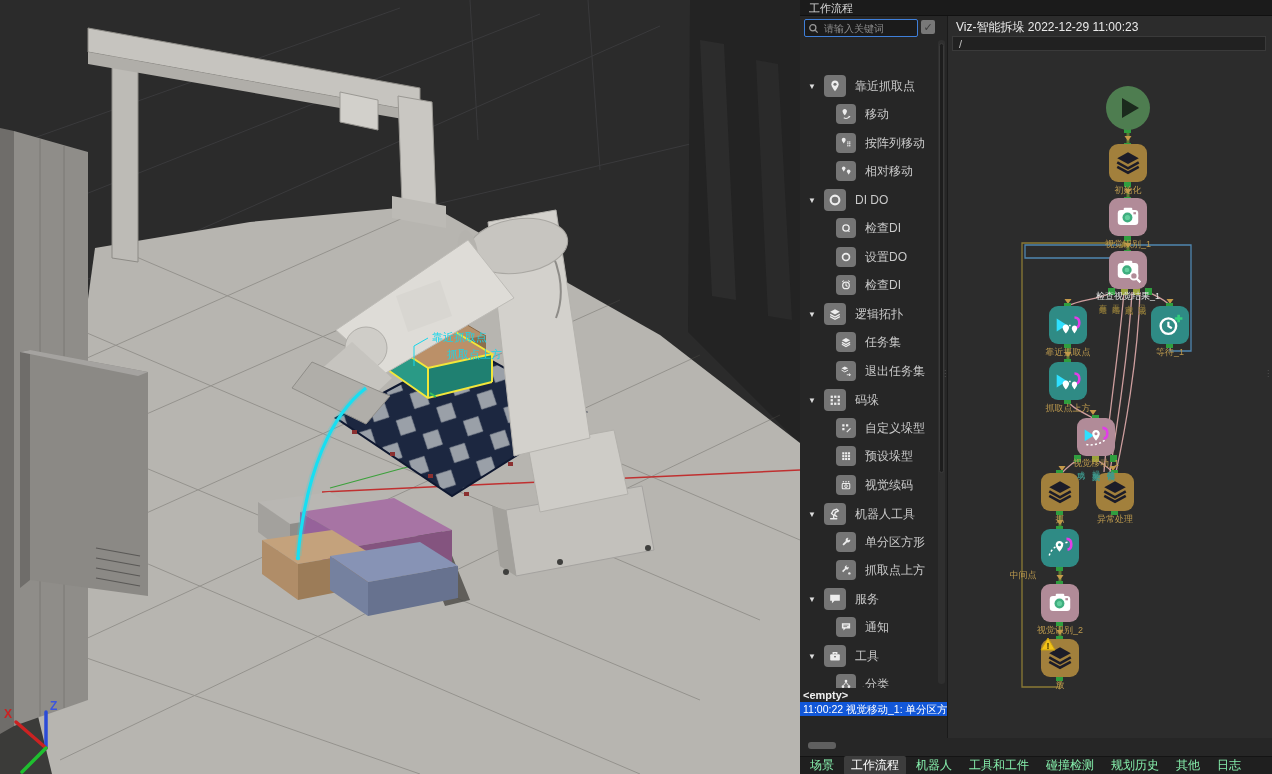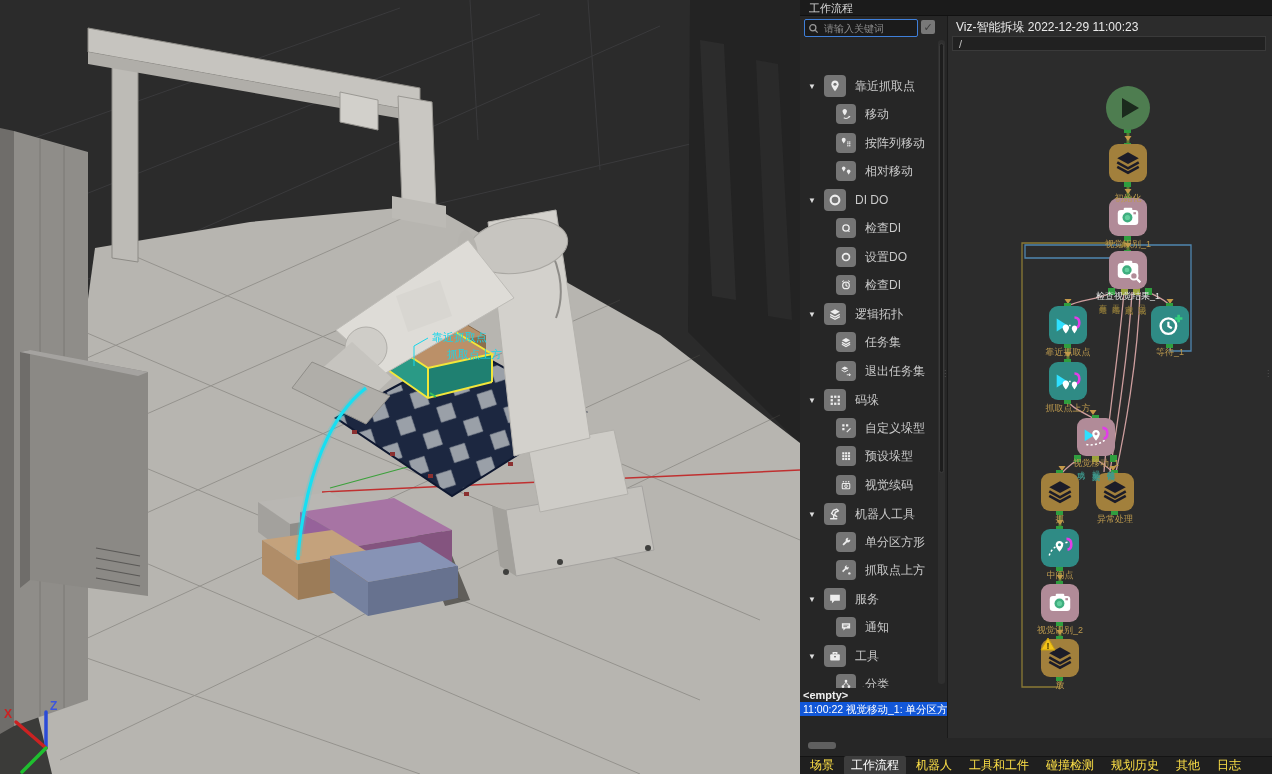--- a/index.html
+++ b/index.html
@@ -59,21 +59,21 @@
   
   #zoom-row{position:absolute;left:947px;top:738px;width:325px;height:18px;background:#2b2b2b;border-left:1px solid #1a1a1a;box-sizing:border-box;}
   #zoom-label{position:absolute;left:11px;top:2px;color:#d8d8d8;font-size:12px;}
   #stepper{position:absolute;left:299px;top:1px;width:15px;height:16px;background:#3a3a3a;border:1px solid #2a2a2a;border-radius:2px;}
   #stepper .up,#stepper .dn{position:absolute;left:3px;width:0;height:0;border-left:4px solid transparent;border-right:4px solid transparent;}
   #stepper .up{top:3px;border-bottom:4px solid #b5b5b5;}
   #stepper .dn{bottom:3px;border-top:4px solid #b5b5b5;}
   #bottom-left{position:absolute;left:800px;top:738px;width:147px;height:18px;background:#262626;}
   #tabbar{position:absolute;left:800px;top:756px;width:472px;height:18px;background:#1f1f1f;border-top:1px solid #141414;
     display:flex;align-items:center;box-sizing:border-box;}
-  .tab{color:#fde047;font-size:12px;padding:1px 7px;margin-left:3px;border-radius:2px;white-space:nowrap;}
+  .tab{color:#86efac;font-size:12px;padding:1px 7px;margin-left:3px;border-radius:2px;white-space:nowrap;}
   .tab.active{background:#3d3d3d;color:#ffffff;}
 </style>
 </head>
 <body>
 
 <div id="app">
 
   <div id="viewport">
     <svg width="800" height="774" viewBox="0 0 800 774">
       <rect x="0" y="0" width="800" height="774" fill="#2b2b2b"></rect>
@@ -607,21 +607,21 @@
       </svg>
   </div>
 
   <div class="node n-brown" style="left:1109px;top:144px;">
     <svg viewBox="0 0 26 26">
         <polygon points="13,3 23,8.5 13,14 3,8.5" fill="#1c1c28"></polygon>
         <path d="M3,12.5 13,18 23,12.5" stroke="#1c1c28" stroke-width="2.4" fill="none"></path>
         <path d="M3,16.5 13,22 23,16.5" stroke="#1c1c28" stroke-width="2.4" fill="none"></path>
       </svg>
   </div>
-  <div class="nlabel" style="left:1083px;top:184px;margin-top:8px;">初始化</div>
+  <div class="nlabel" style="left:1083px;top:184px;">初始化</div>
 
   <div class="node n-pink" style="left:1109px;top:198px;">
     <svg viewBox="0 0 26 26">
         <rect x="3.5" y="6.5" width="19" height="14" rx="3" fill="#fff"></rect>
         <rect x="9" y="4.5" width="8" height="3" rx="1" fill="#fff"></rect>
         <circle cx="12.5" cy="13.5" r="4.6" fill="#3fae7f"></circle>
         <circle cx="12.5" cy="13.5" r="2.4" fill="#63cf9e"></circle>
         <rect x="18" y="8.5" width="2.4" height="2" fill="#b18b98"></rect>
       </svg>
   </div>
@@ -700,21 +700,21 @@
   <div class="nlabel" style="left:1070px;top:513px;">异常处理</div>
 
   <div class="node n-teal" style="left:1041px;top:529px;">
     <svg viewBox="0 0 26 26">
         <path d="M3 20 C6 10 16 9 22 7" stroke="#fff" stroke-width="1.4" stroke-dasharray="2 2" fill="none"></path>
         <path d="M12.5 6.5C10.5 6.5 9 8 9 10 9 12.6 12.5 16.5 12.5 16.5s3.5-3.9 3.5-6.5C16 8 14.5 6.5 12.5 6.5Z" fill="#fff"></path>
         <circle cx="12.5" cy="10" r="1.4" fill="#2f8b85"></circle>
         <path d="M19 4.5 q4.5 0 4.5 5 q0 4.5 -3.5 5" stroke="#e23de8" stroke-width="2.4" fill="none"></path>
       </svg>
   </div>
-  <div class="nlabel" style="left:1015px;top:569px;font-family:Liberation Serif, serif;">中间点</div>
+  <div class="nlabel" style="left:978px;top:569px;font-family:Liberation Serif, serif;">中间点</div>
 
   <div class="node n-pink" style="left:1041px;top:584px;">
     <svg viewBox="0 0 26 26">
         <rect x="3.5" y="6.5" width="19" height="14" rx="3" fill="#fff"></rect>
         <rect x="9" y="4.5" width="8" height="3" rx="1" fill="#fff"></rect>
         <circle cx="12.5" cy="13.5" r="4.6" fill="#3fae7f"></circle>
         <circle cx="12.5" cy="13.5" r="2.4" fill="#63cf9e"></circle>
         <rect x="18" y="8.5" width="2.4" height="2" fill="#b18b98"></rect>
       </svg>
   </div>

